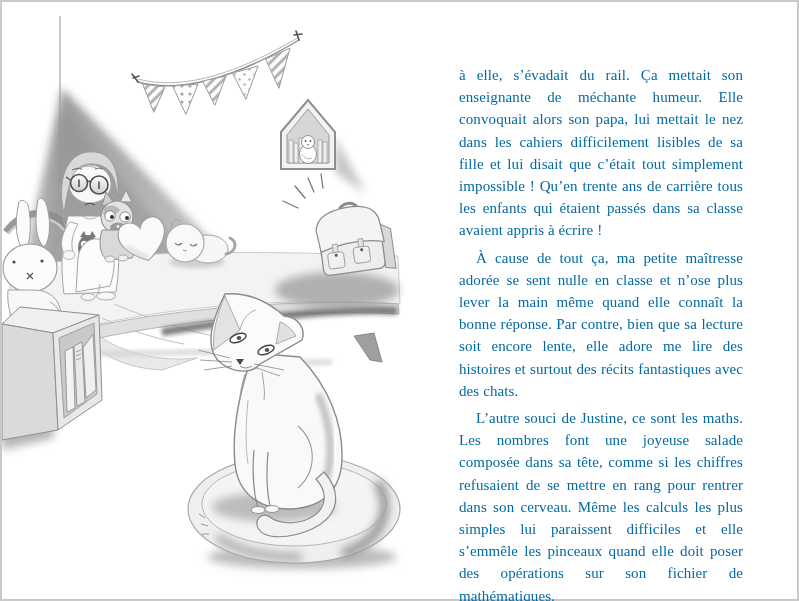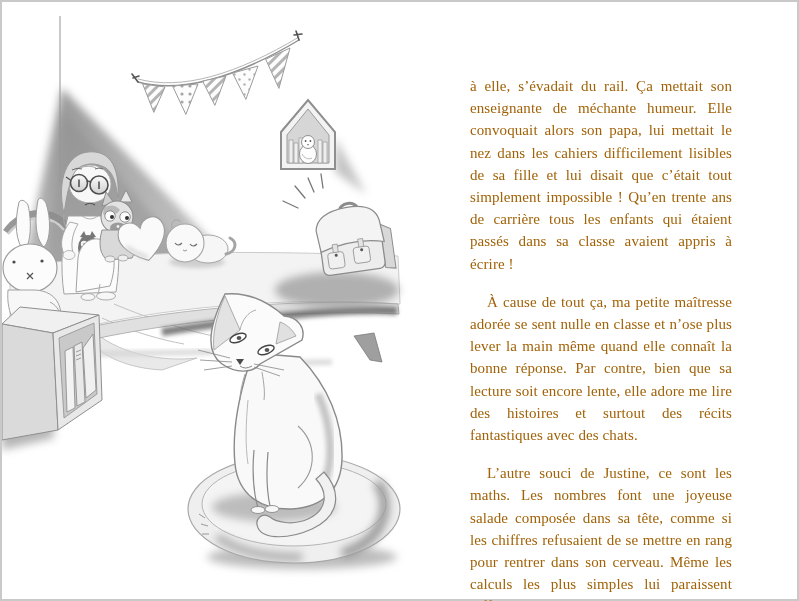--- a/index.html
+++ b/index.html
@@ -20,24 +20,24 @@
     position: absolute;
     left: 0; top: 0;
     width: 440px; height: 597px;
   }
   .text-page {
     position: absolute;
     left: 452px; top: 57px;
     width: 294px;
   }
   .text-page p {
-    margin: 16px;
+    margin: 5px;
     font-size: 15px;
     line-height: 22.2px;
-    color: #a16207;
+    color: #0369a1;
     text-align: justify;
     letter-spacing: 0.1px;
   }
   .text-page p.indented { text-indent: 17px; }
   .folio {
     position: absolute;
     left: 452px; top: 566px;
     width: 294px;
     text-align: center;
     font-size: 12.5px;

